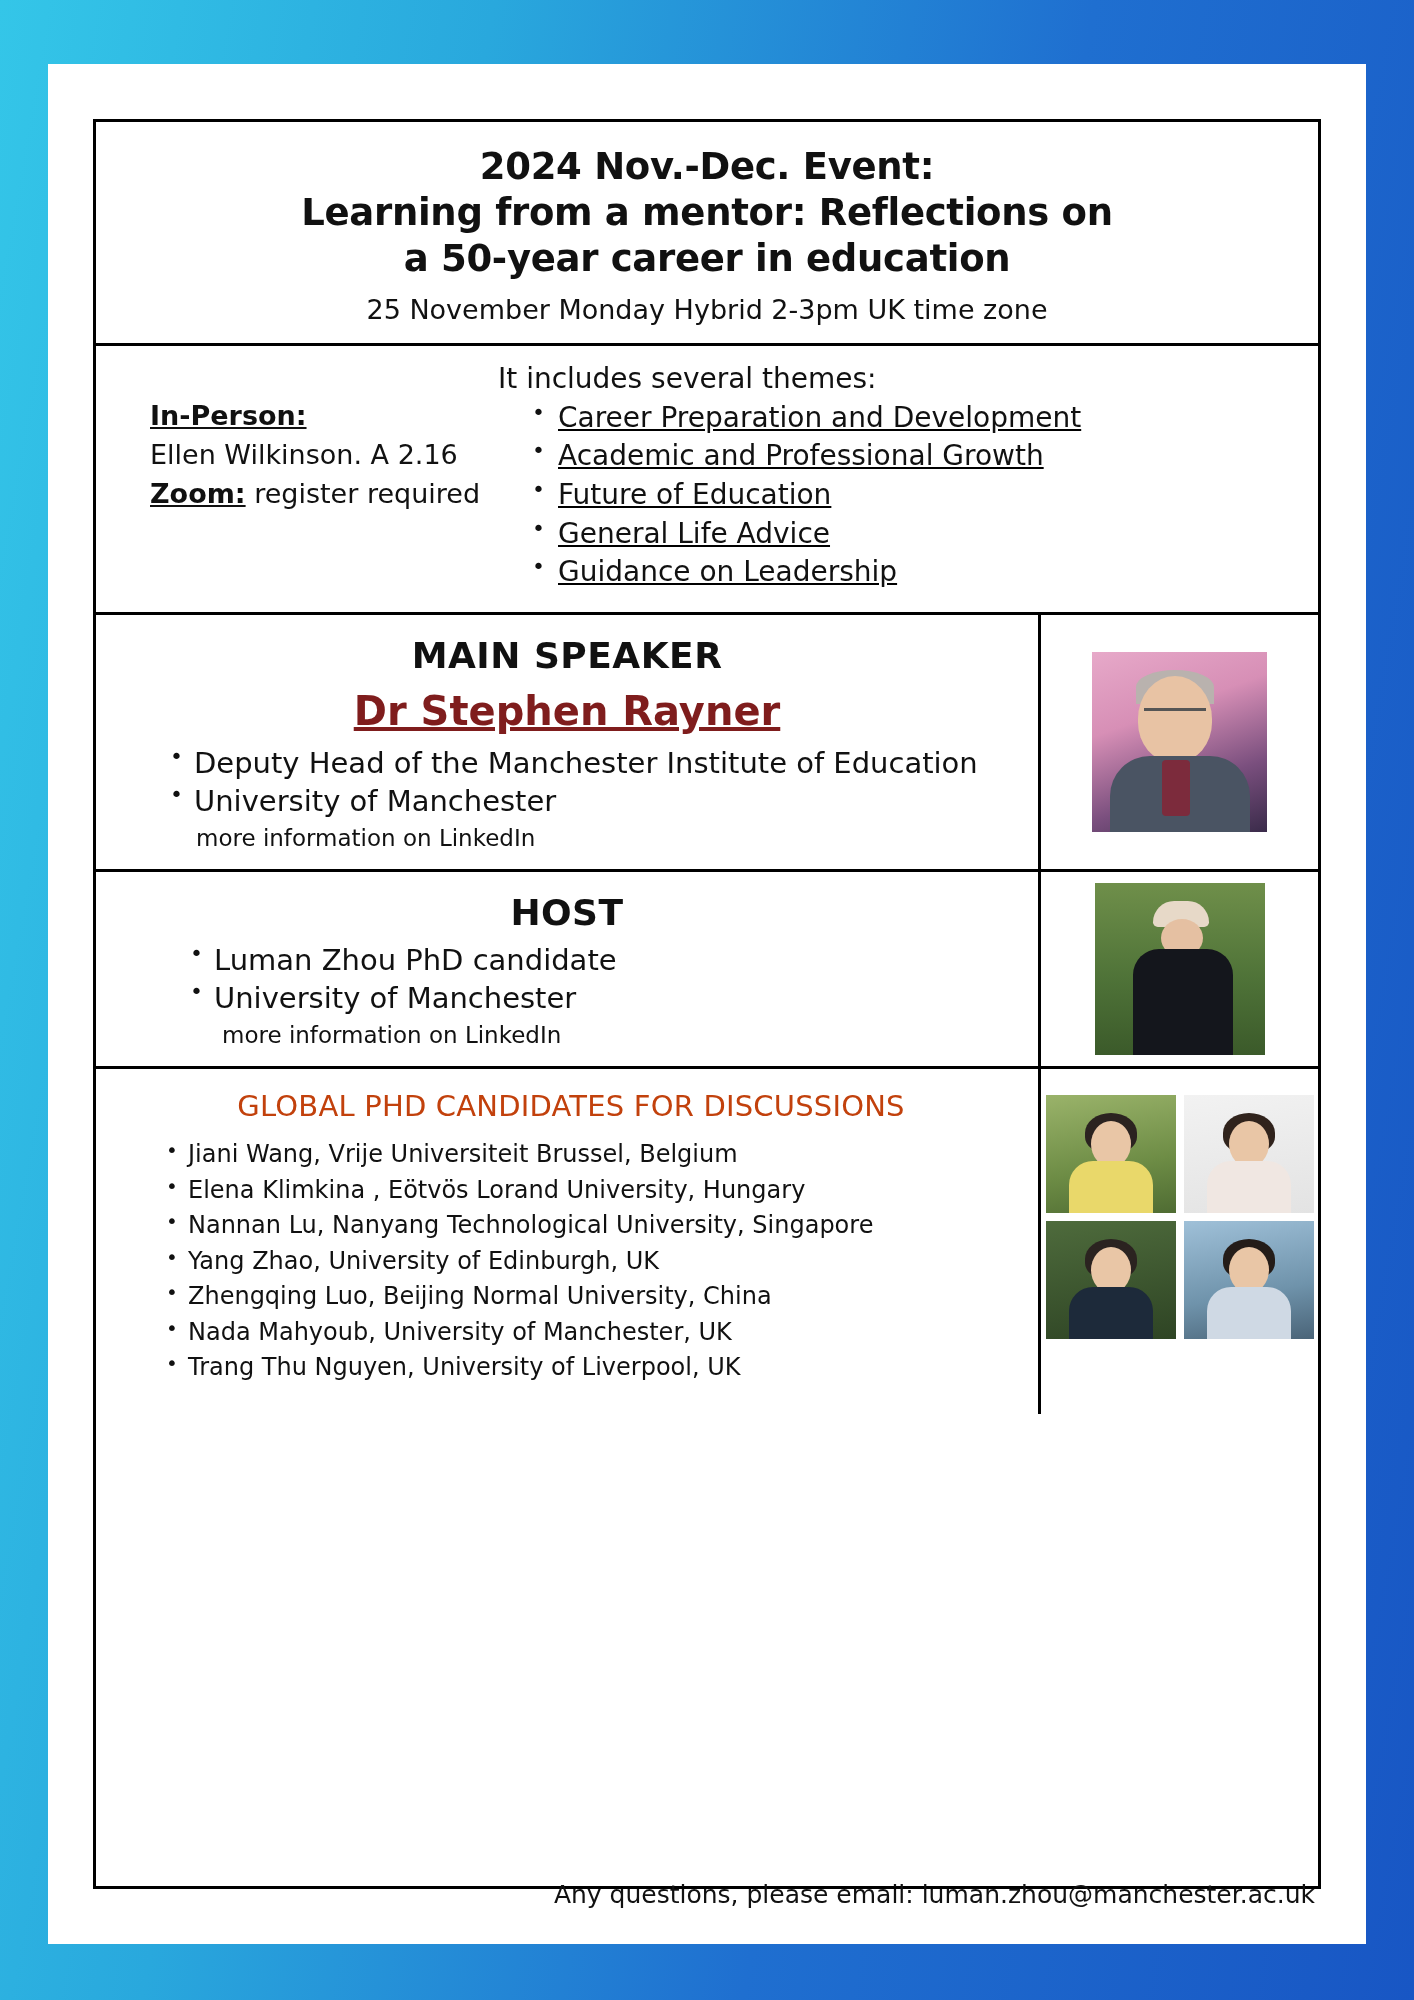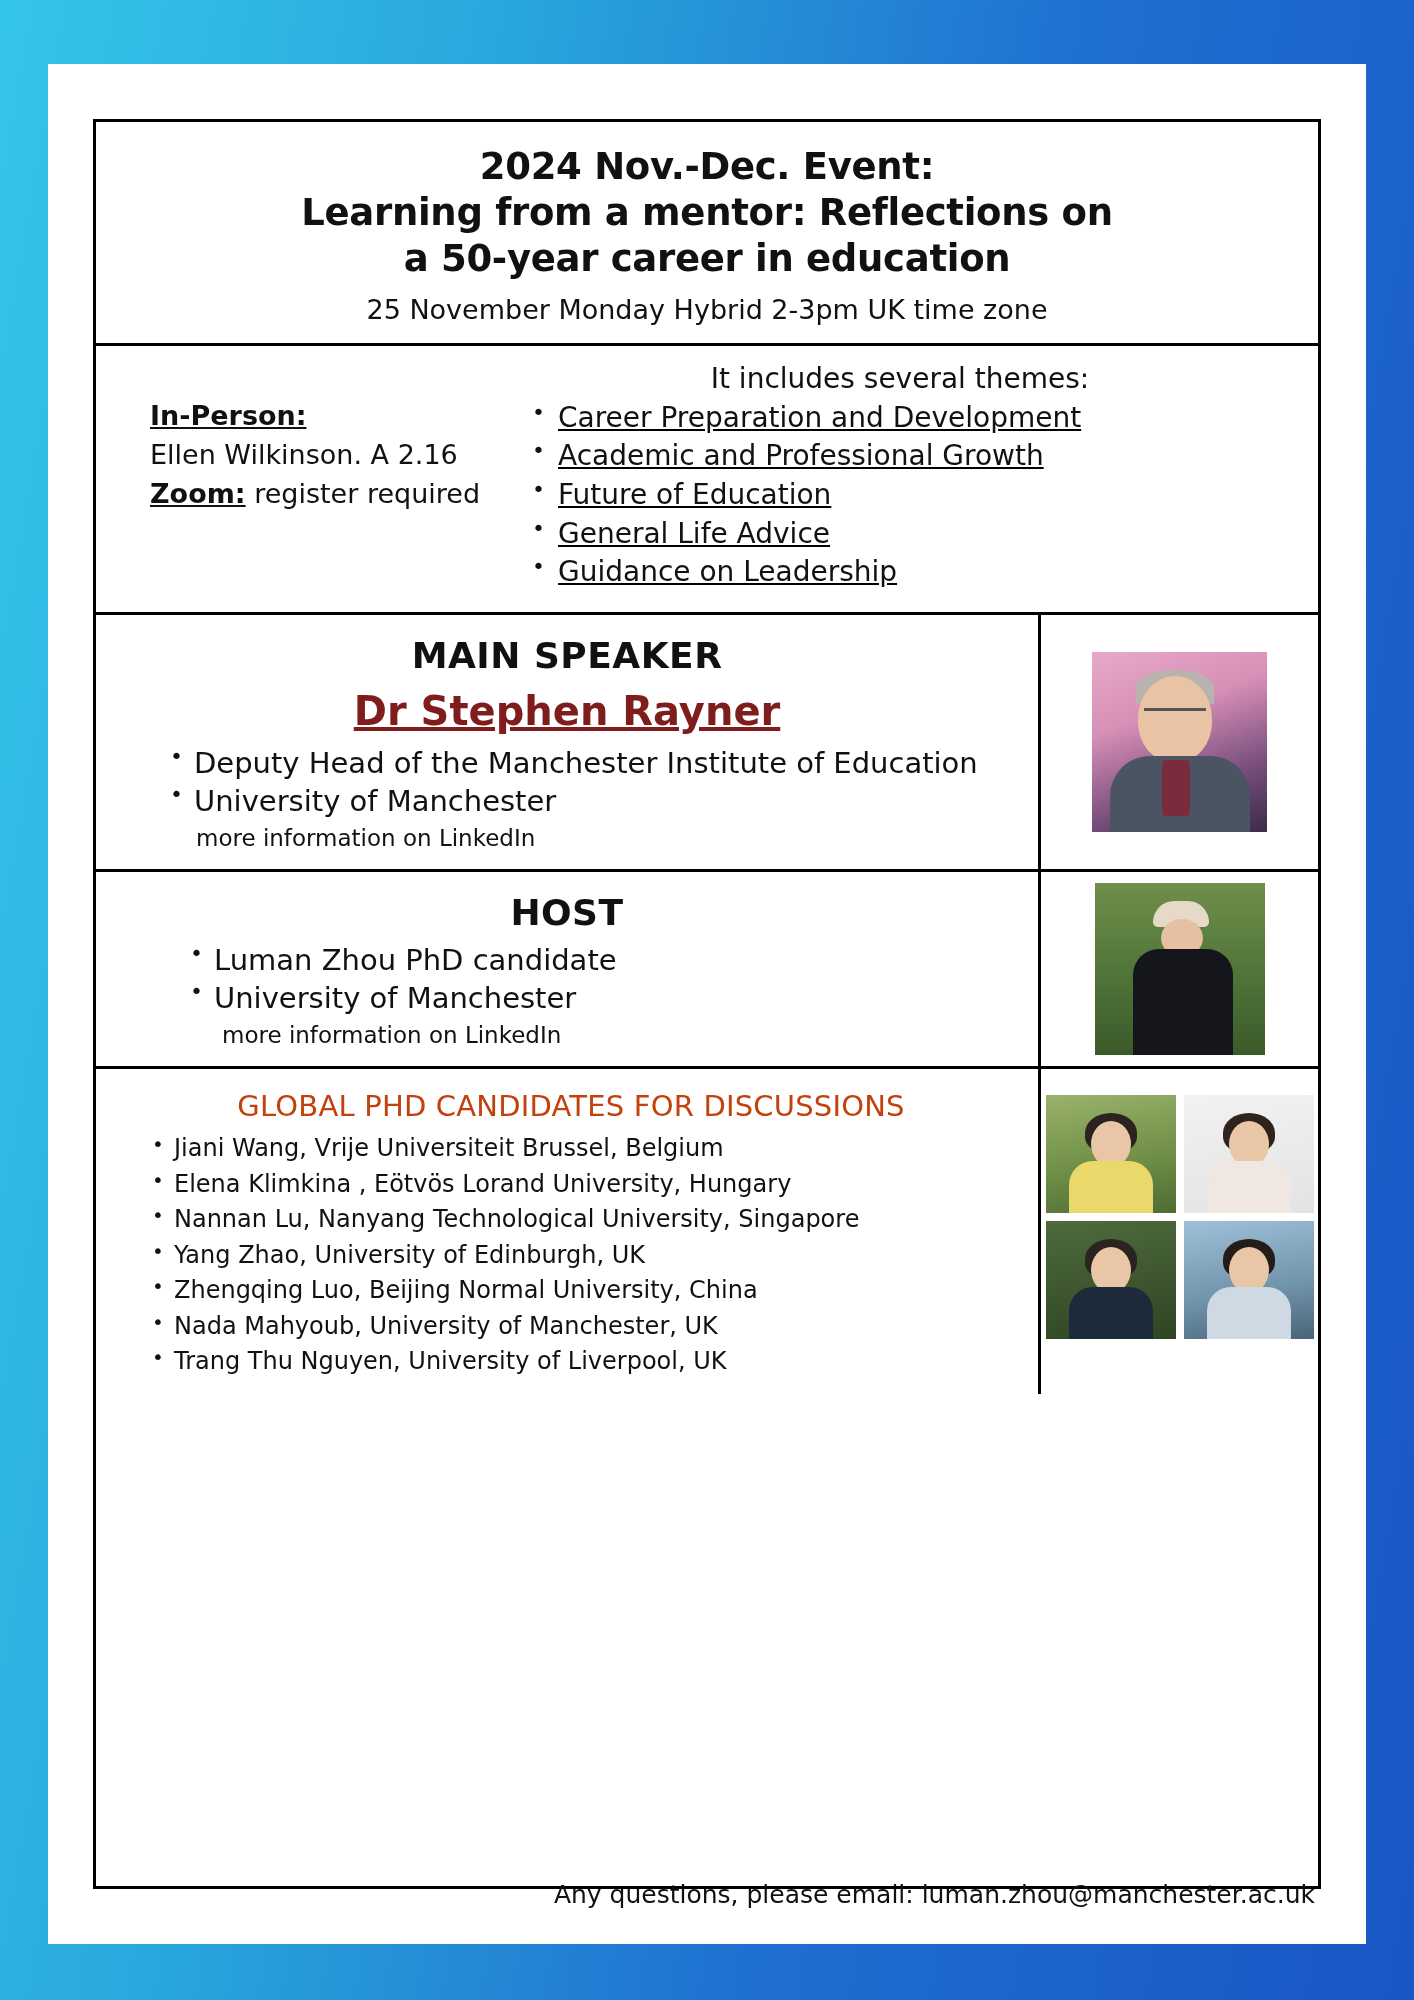--- a/index.html
+++ b/index.html
@@ -76,21 +76,21 @@
     line-height: 1.45;
     color: #111;
   }
   .details-left b { font-weight: bold; text-decoration: underline; }
   .themes {
     flex: 1;
     padding-left: 6px;
   }
   .themes-title {
     font-size: 28px;
-    text-align: center;
+    text-align: left;
     color: #111;
     margin-bottom: 4px;
   }
   ul.plain {
     margin: 0;
     padding-left: 60px;
     list-style: none;
     text-decoration: underline;
   }
   ul.plain li {
@@ -265,21 +265,21 @@
     box-sizing: border-box;
   }
   .cand-title {
     text-align: center;
     font-size: 29px;
     color: #c2410c;
     letter-spacing: 0.2px;
     margin: 6px 0 8px 0;
   }
   ul.cands {
-    margin: 0;
+    margin: 14px;
     padding-left: 60px;
     list-style: none;
   }
   ul.cands li {
     position: relative;
     font-size: 24px;
     line-height: 1.48;
     color: #111;
   }
   ul.cands li:before {

